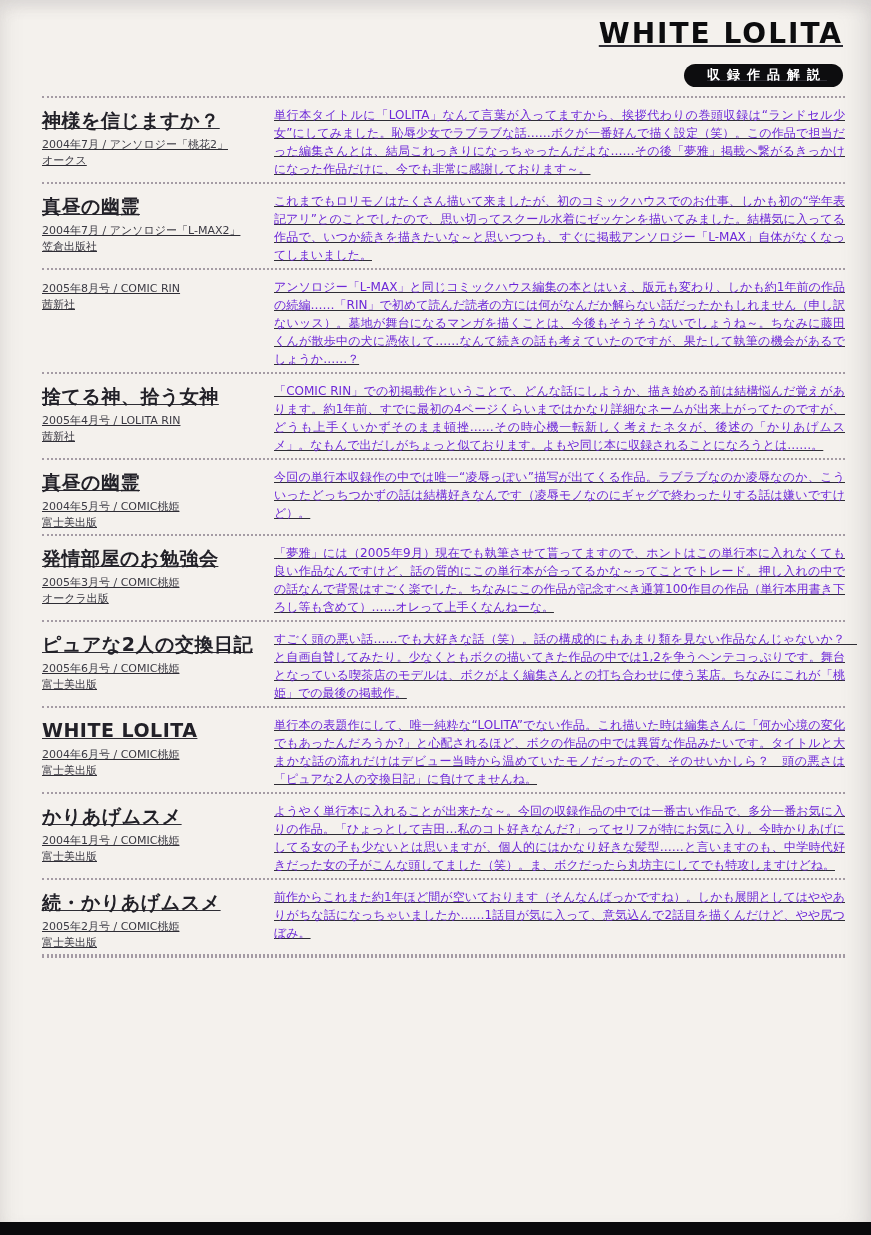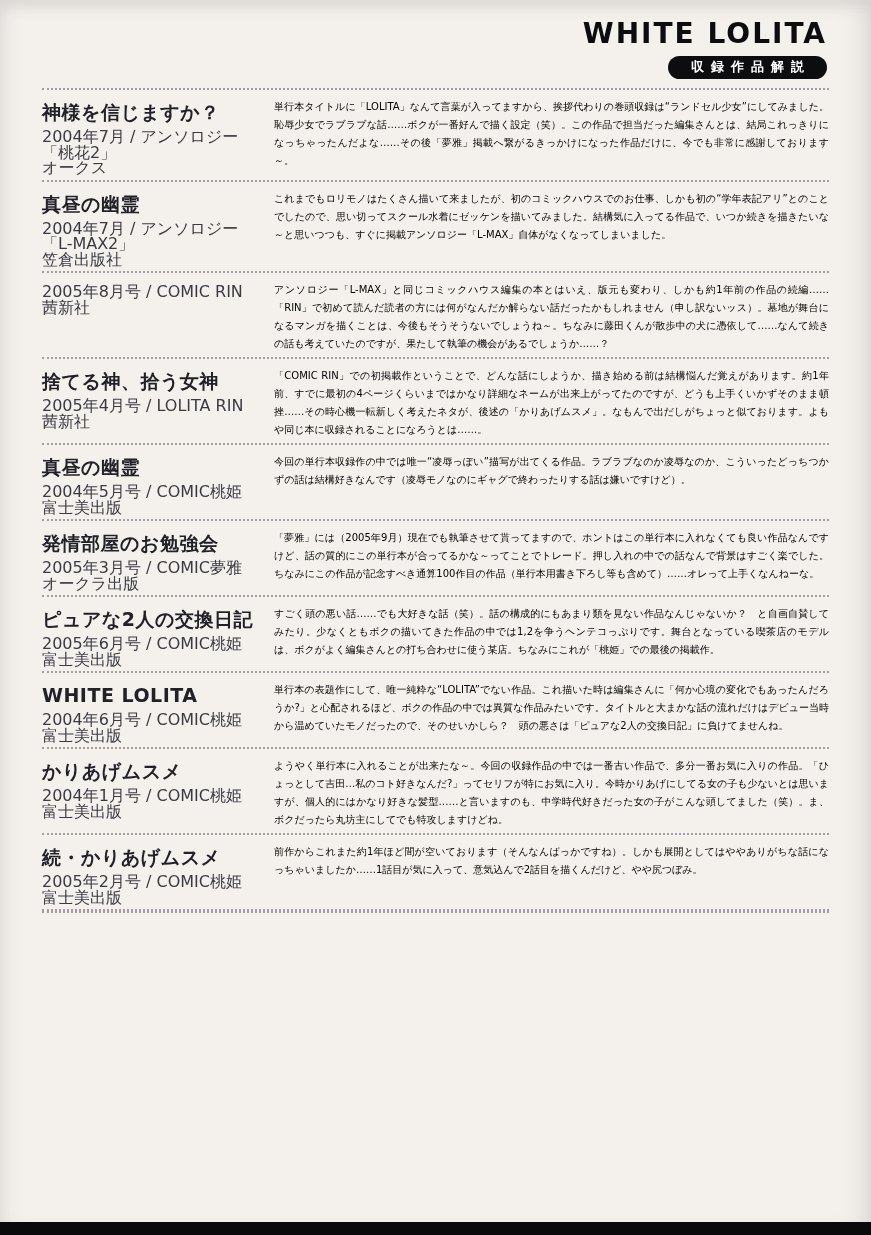--- a/index.html
+++ b/index.html
@@ -15,39 +15,40 @@
   .scan-overlay {
     position: absolute;
     inset: 0;
     pointer-events: none;
     box-shadow: inset -10px 0 22px rgba(95,90,100,0.13),
                 inset 0 8px 14px rgba(95,90,100,0.07),
                 inset 10px 0 18px rgba(95,90,100,0.05);
     z-index: 5;
   }
   .page-inner {
-    padding: 18px 42px 0 42px;
+    padding: 18px 26px 0 42px;
+    text-decoration: underline;
   }
   
   .header {
     display: flex;
     flex-direction: column;
     align-items: flex-end;
     padding-right: 2px;
   }
   .header-title {
     margin: 0;
     font-size: 28px;
     line-height: 32px;
     font-weight: bold;
     letter-spacing: 2px;
     color: #0d0d0f;
   }
   .header-badge {
-    margin-top: 6px;
+    margin-top: 14px;
     background: #0d0d0f;
     color: #ffffff;
     border-radius: 12px;
     padding: 2px 16px 3px;
     font-size: 13px;
     font-weight: bold;
     letter-spacing: 7px;
     text-indent: 7px;
     white-space: nowrap;
   }
@@ -73,30 +74,30 @@
   }
   .entry-title {
     margin: 0 0 6px;
     font-size: 19px;
     line-height: 22px;
     font-weight: bold;
     color: #222128;
     letter-spacing: 0.5px;
   }
   .entry-info, .entry-publisher {
-    font-size: 16px;
+    font-size: 11px;
     line-height: 15.5px;
     color: #3b3a43;
   }
   .entry-desc {
     flex: 1;
-    font-size: 10px;
+    font-size: 12px;
     line-height: 18px;
     text-align: justify;
-    color: #000000;
+    color: #6d28d9;
   }
   .bottom-bar {
     position: absolute;
     left: 0;
     bottom: 0;
     width: 100%;
     height: 13px;
     background: #0a0a0c;
     z-index: 6;
   }
@@ -159,21 +160,21 @@
       <div class="entry-info">2004年5月号 / COMIC桃姫</div>
       <div class="entry-publisher">富士美出版</div>
     </div>
     <div class="entry-desc">今回の単行本収録作の中では唯一“凌辱っぽい”描写が出てくる作品。ラブラブなのか凌辱なのか、こういったどっちつかずの話は結構好きなんです（凌辱モノなのにギャグで終わったりする話は嫌いですけど）。</div>
   </section>
   <hr class="dotted-sep">
 
   <section class="entry">
     <div class="entry-left">
       <h2 class="entry-title">発情部屋のお勉強会</h2>
-      <div class="entry-info">2005年3月号 / COMIC夢雅</div>
+      <div class="entry-info">2005年3月号 / COMIC桃姫</div>
       <div class="entry-publisher">オークラ出版</div>
     </div>
     <div class="entry-desc">「夢雅」には（2005年9月）現在でも執筆させて貰ってますので、ホントはこの単行本に入れなくても良い作品なんですけど、話の質的にこの単行本が合ってるかな～ってことでトレード。押し入れの中での話なんで背景はすごく楽でした。ちなみにこの作品が記念すべき通算100作目の作品（単行本用書き下ろし等も含めて）……オレって上手くなんねーな。</div>
   </section>
   <hr class="dotted-sep">
 
   <section class="entry">
     <div class="entry-left">
       <h2 class="entry-title">ピュアな2人の交換日記</h2>
       <div class="entry-info">2005年6月号 / COMIC桃姫</div>

